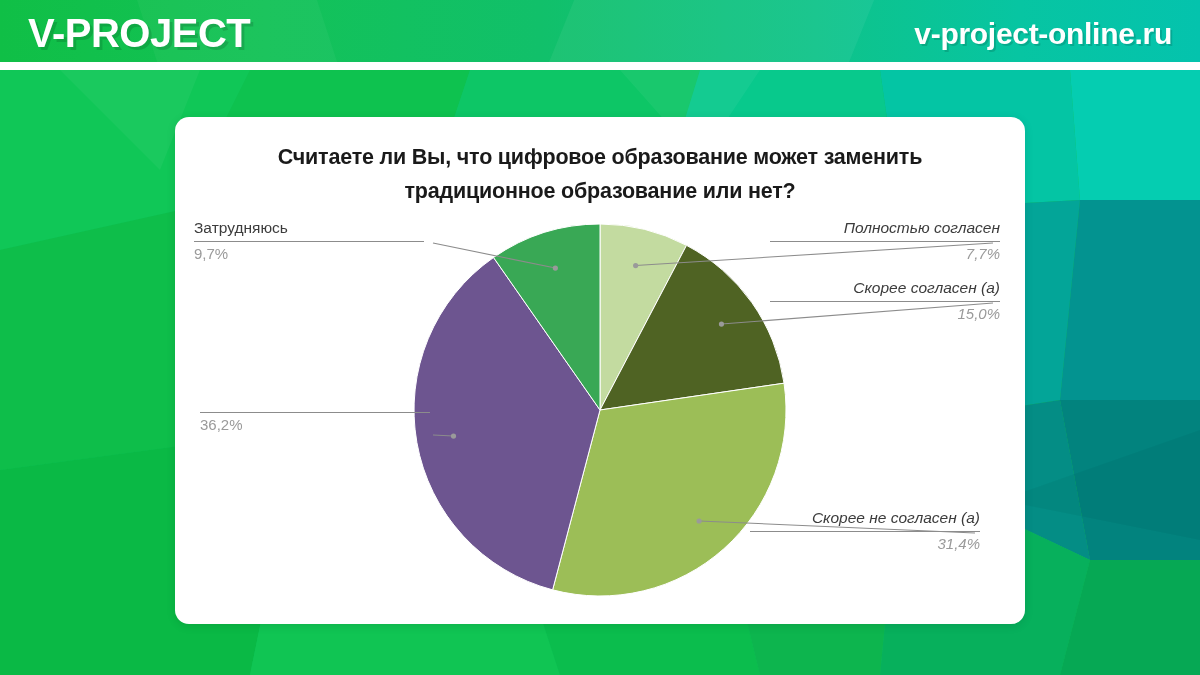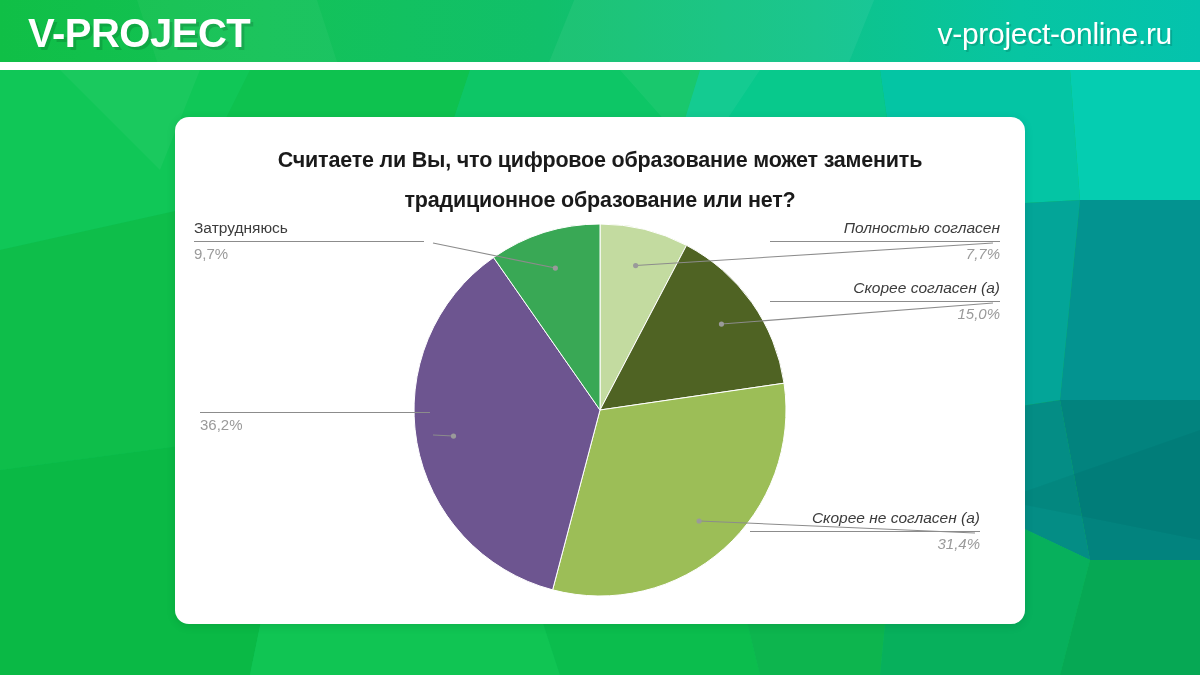--- a/index.html
+++ b/index.html
@@ -60,21 +60,21 @@
     color: #ffffff;
     text-shadow: 3px 3px 0 rgba(0,0,0,0.13);
     line-height: 40px;
     white-space: nowrap;
   }
   #site-url {
     position: absolute;
     right: 28px;
     top: 18px;
     font-size: 30px;
-    font-weight: normal;
+    font-weight: bold;
     letter-spacing: -0.3px;
     color: #ffffff;
     text-shadow: 2px 2px 0 rgba(0,0,0,0.13);
     line-height: 32px;
     white-space: nowrap;
   }
   #header-rule {
     position: absolute;
     left: 0; top: 62px;
     width: 1200px; height: 8px;
@@ -92,21 +92,21 @@
     box-shadow: 0 2px 10px rgba(0,0,0,0.10);
   }
   #chart-title {
     position: absolute;
     left: 45px;
     top: 23px;
     width: 760px;
     text-align: center;
     font-size: 21.5px;
     font-weight: bold;
-    line-height: 40px;
+    line-height: 34px;
     color: #1a1a1a;
     letter-spacing: -0.2px;
   }
   
   #pie-svg {
     position: absolute;
     left: 0; top: 0;
     width: 850px;
     height: 507px;
     display: block;

